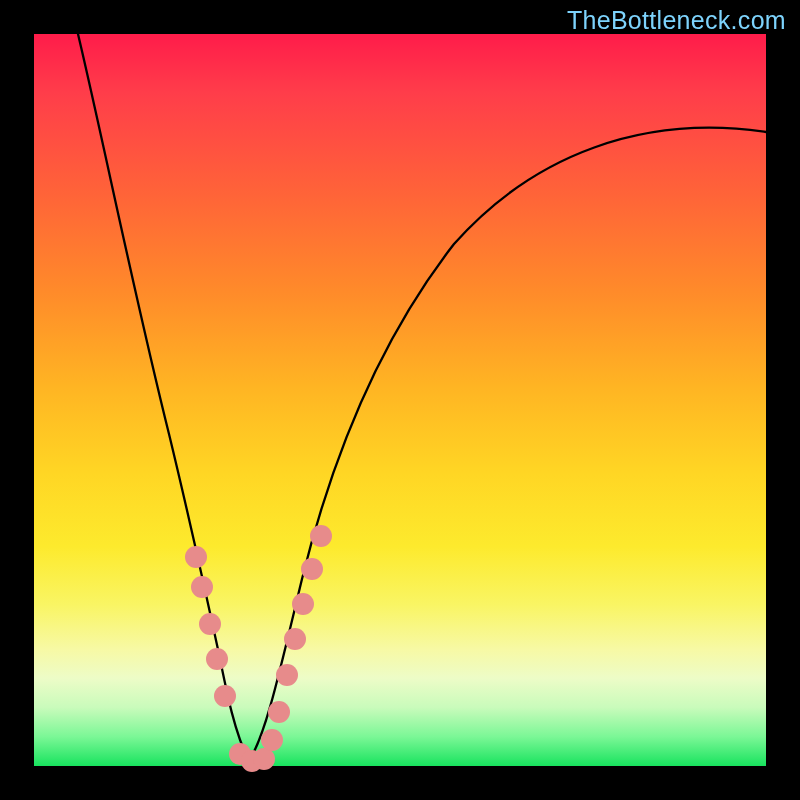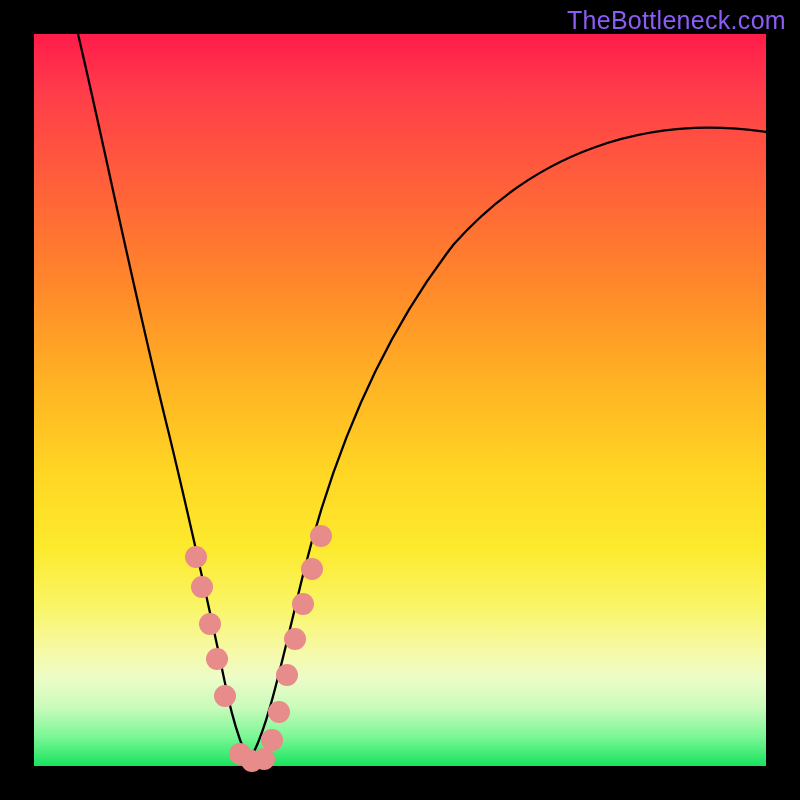--- a/index.html
+++ b/index.html
@@ -38,21 +38,21 @@
       #edfcc7 88%,
       #c9fbbb 92%,
       #7bf796 96%,
       #18e35e 100%
     );
   }
   .watermark {
     position: absolute;
     top: 6px;
     right: 14px;
-    color: #8b5cf6;
+    color: #7dd3fc;
     font-size: 25px;
     letter-spacing: 0.3px;
     font-weight: 500;
     user-select: none;
   }
   svg.curve {
     position: absolute;
     left: 0;
     top: 0;
     width: 732px;

